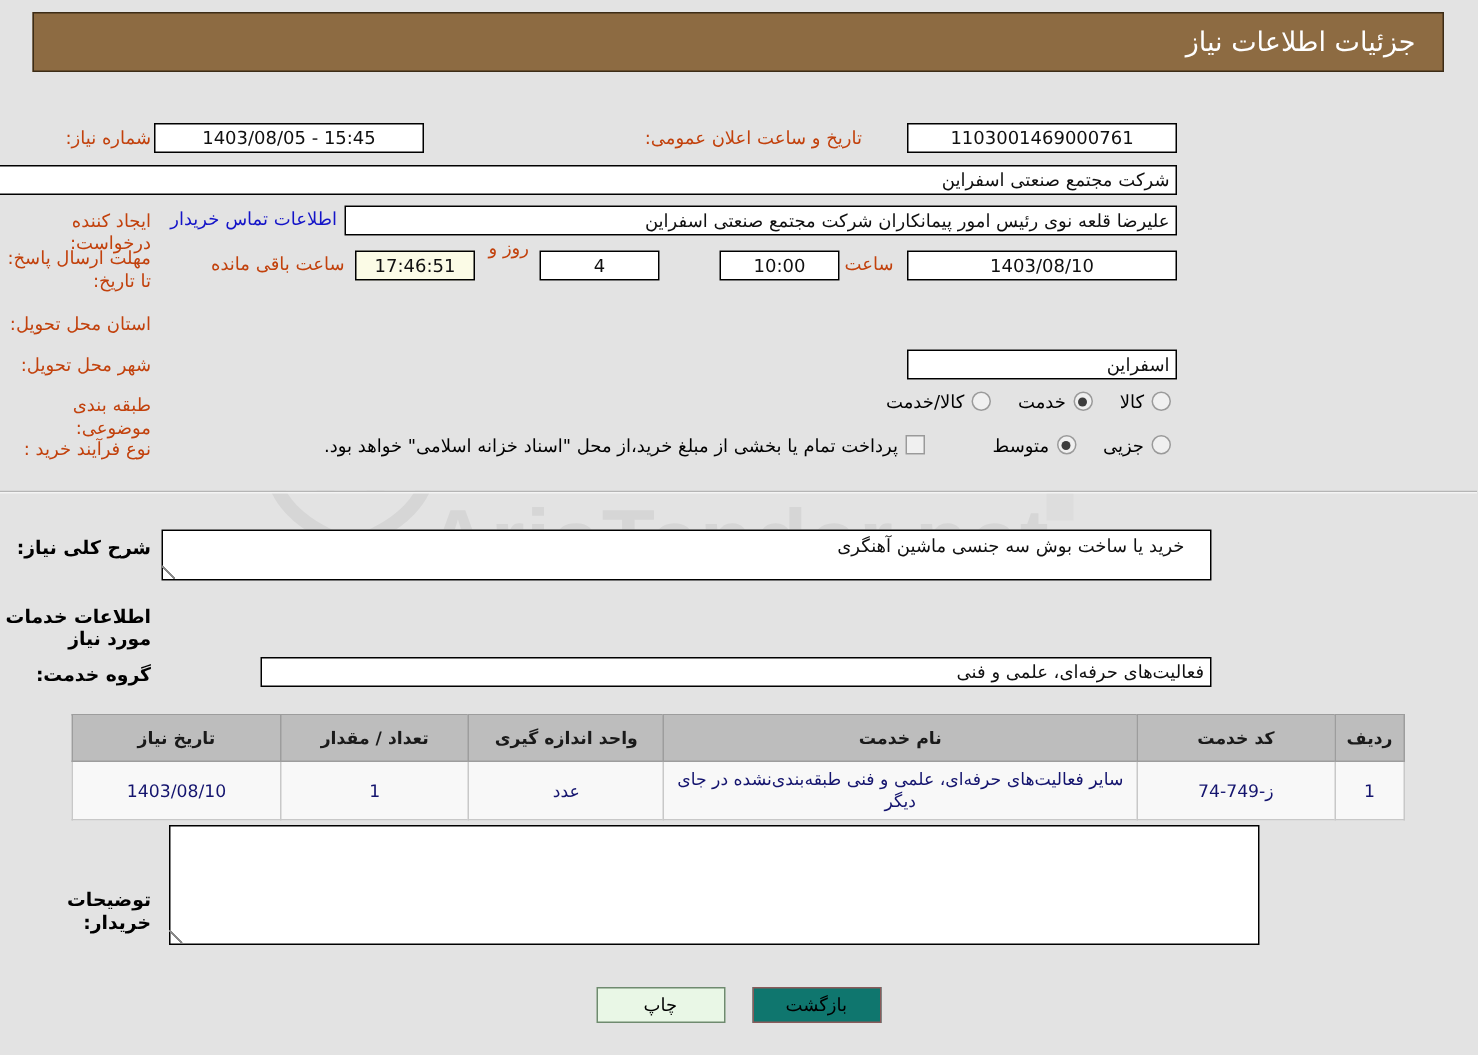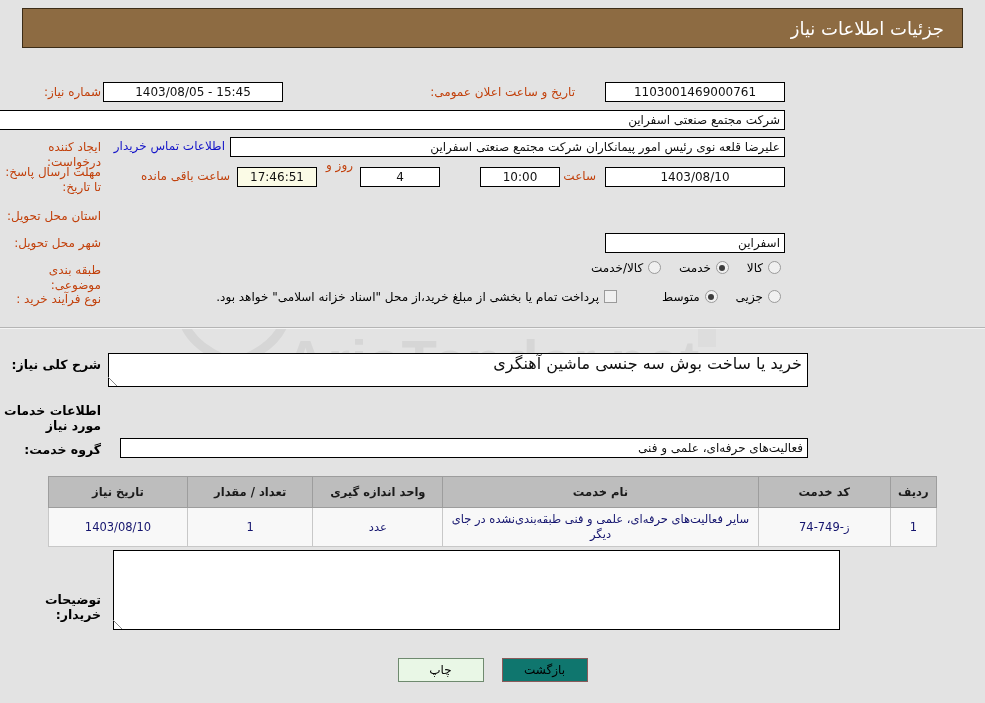--- a/index.html
+++ b/index.html
@@ -81,21 +81,21 @@
     border:1px solid #9a9a9a;background:#f0f0f0;
     vertical-align:-2px;box-sizing:border-box;
   }
   .opt{font-size:12px;margin-right:5px;margin-left:14px;}
 
   
   .lower{position:absolute;left:0;top:330px;width:985px;z-index:1;}
   .bold{font-weight:bold;font-size:12.5px;}
   .ta{
     box-sizing:border-box;border:1px solid #000;background:#fff;
-    font-size:16px;padding:2px 5px;overflow:hidden;resize:none;
+    font-size:12px;padding:2px 17px;overflow:hidden;resize:none;
     font-family:"DejaVu Sans","Liberation Sans",sans-serif;
     color:#101010;line-height:16px;
   }
   .resz{
     position:absolute;width:9px;height:9px;
     background:
       linear-gradient(45deg,transparent 0 45%,#888 45% 55%,transparent 55% 100%);
   }
 
   
@@ -230,21 +230,21 @@
   <div class="ta" style="position:absolute;right:177px;top:23px;width:700px;height:34px;">خرید یا ساخت بوش سه جنسی ماشین آهنگری</div>
   <div class="resz" style="right:868px;top:47px;"></div>
 
   <div style="position:absolute;right:884px;top:73px;">
     <span class="bold">اطلاعات خدمات مورد نیاز</span>
   </div>
 
   <div style="position:absolute;right:884px;top:112px;">
     <span class="bold">گروه خدمت:</span>
   </div>
-  <div class="fld" style="position:absolute;right:177px;top:108px;width:688px;">فعالیت‌های حرفه‌ای، علمی و فنی</div>
+  <div class="fld" style="position:absolute;right:177px;top:108px;width:634px;">فعالیت‌های حرفه‌ای، علمی و فنی</div>
 
   <table class="grid" style="right:48px;top:146px;width:889px;">
     <thead>
       <tr>
         <th style="width:38px;">ردیف</th>
         <th style="width:130px;">کد خدمت</th>
         <th style="width:330px;">نام خدمت</th>
         <th style="width:130px;">واحد اندازه گیری</th>
         <th style="width:125px;">تعداد / مقدار</th>
         <th style="width:136px;">تاریخ نیاز</th>

